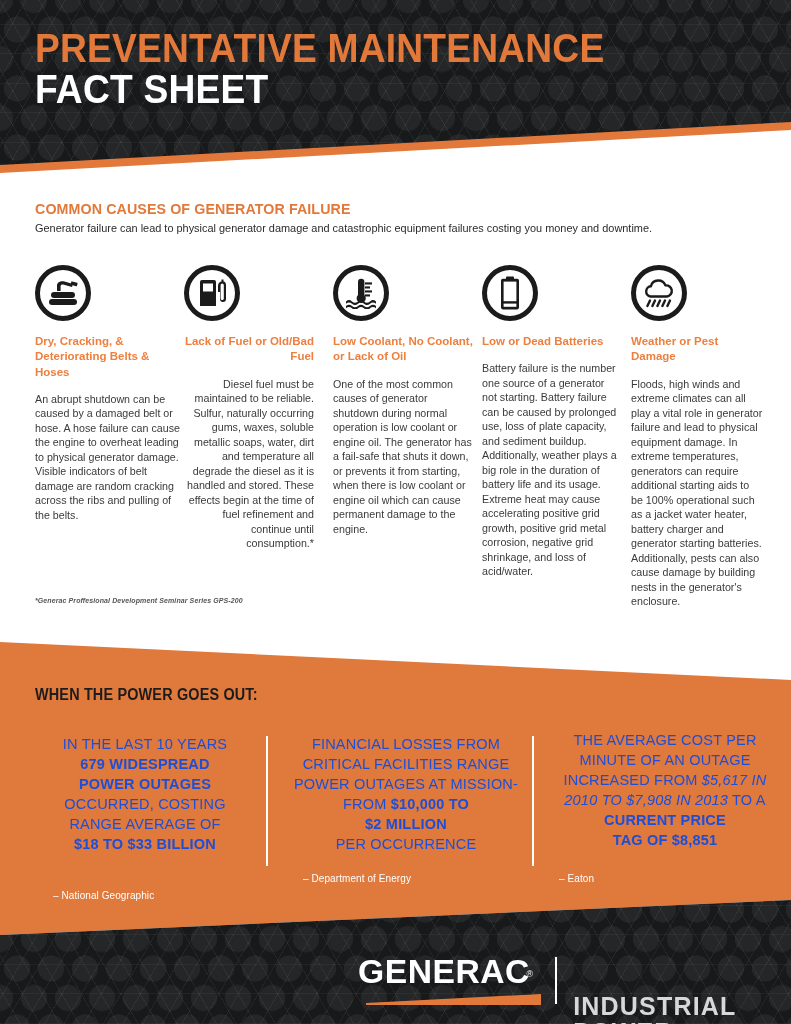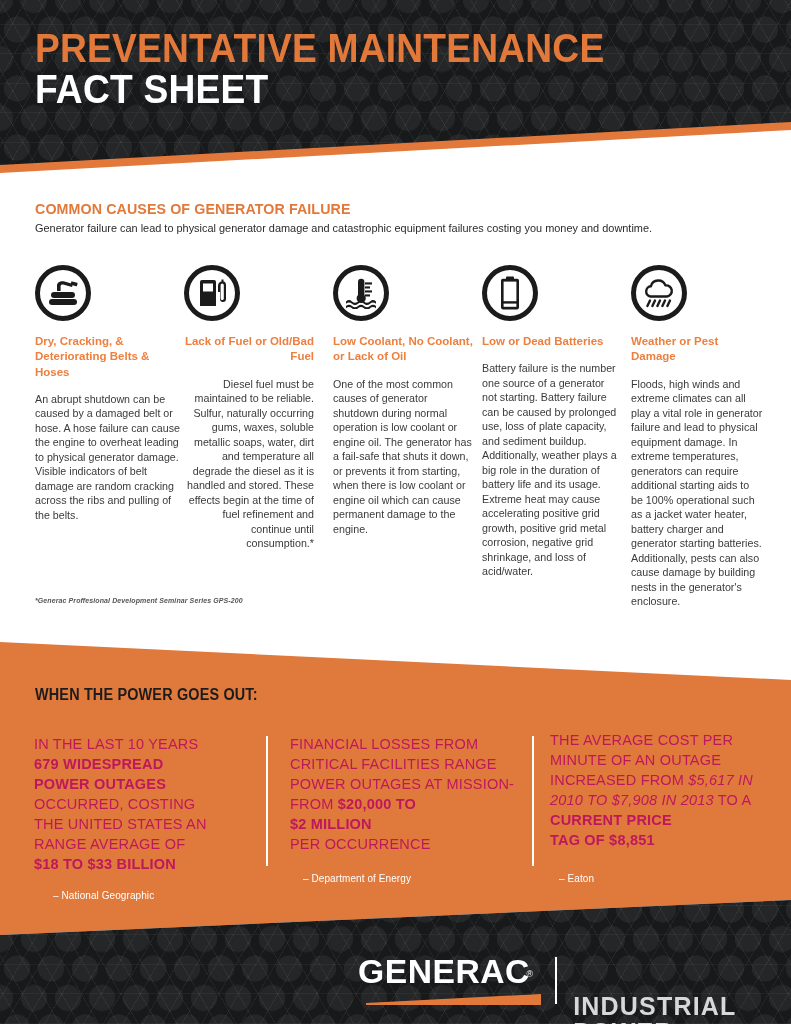--- a/index.html
+++ b/index.html
@@ -190,21 +190,22 @@
     font-weight: bold;
     font-size: 16px;
     color: #1c1c1c;
     letter-spacing: 0.2px;
     transform: scaleX(0.9);
     transform-origin: left center;
   }
 
   .stat-col {
     position: absolute;
-    color: #be185d;
+    text-align: center;
+    color: #1d4ed8;
     font-family: "Liberation Sans Narrow", "Liberation Sans", sans-serif;
     font-size: 14.5px;
     line-height: 1.38;
     letter-spacing: 0.2px;
   }
   .stat-col .b { font-weight: bold; }
   .stat-col .i { font-style: italic; }
   .stat-0 { left: 34px;  top: 734px; width: 222px; }
   .stat-1 { left: 290px; top: 734px; width: 232px; }
   .stat-2 { left: 550px; top: 730px; width: 230px; }
@@ -408,29 +409,28 @@
   <div class="stats-heading">WHEN THE POWER GOES OUT:</div>
 
   <div class="divider div-0"></div>
   <div class="divider div-1"></div>
 
   <div class="stat-col stat-0">
       <span class="stat-line">IN THE LAST 10 YEARS</span>
       <span class="stat-line"><span class="b">679 WIDESPREAD</span></span>
       <span class="stat-line"><span class="b">POWER OUTAGES</span></span>
       <span class="stat-line">OCCURRED, COSTING</span>
-      <span class="stat-line">THE UNITED STATES AN</span>
       <span class="stat-line">RANGE AVERAGE OF</span>
       <span class="stat-line"><span class="b">$18 TO $33 BILLION</span></span>
     </div>
   <div class="stat-col stat-1">
       <span class="stat-line">FINANCIAL LOSSES FROM</span>
       <span class="stat-line">CRITICAL FACILITIES RANGE</span>
       <span class="stat-line">POWER OUTAGES AT MISSION-</span>
-      <span class="stat-line">FROM <span class="b">$20,000 TO</span></span>
+      <span class="stat-line">FROM <span class="b">$10,000 TO</span></span>
       <span class="stat-line"><span class="b">$2 MILLION</span></span>
       <span class="stat-line">PER OCCURRENCE</span>
     </div>
   <div class="stat-col stat-2">
       <span class="stat-line">THE AVERAGE COST PER</span>
       <span class="stat-line">MINUTE OF AN OUTAGE</span>
       <span class="stat-line">INCREASED FROM <span class="i">$5,617 IN</span></span>
       <span class="stat-line"><span class="i">2010 TO $7,908 IN 2013</span> TO A</span>
       <span class="stat-line"><span class="b">CURRENT PRICE</span></span>
       <span class="stat-line"><span class="b">TAG OF $8,851</span></span>

